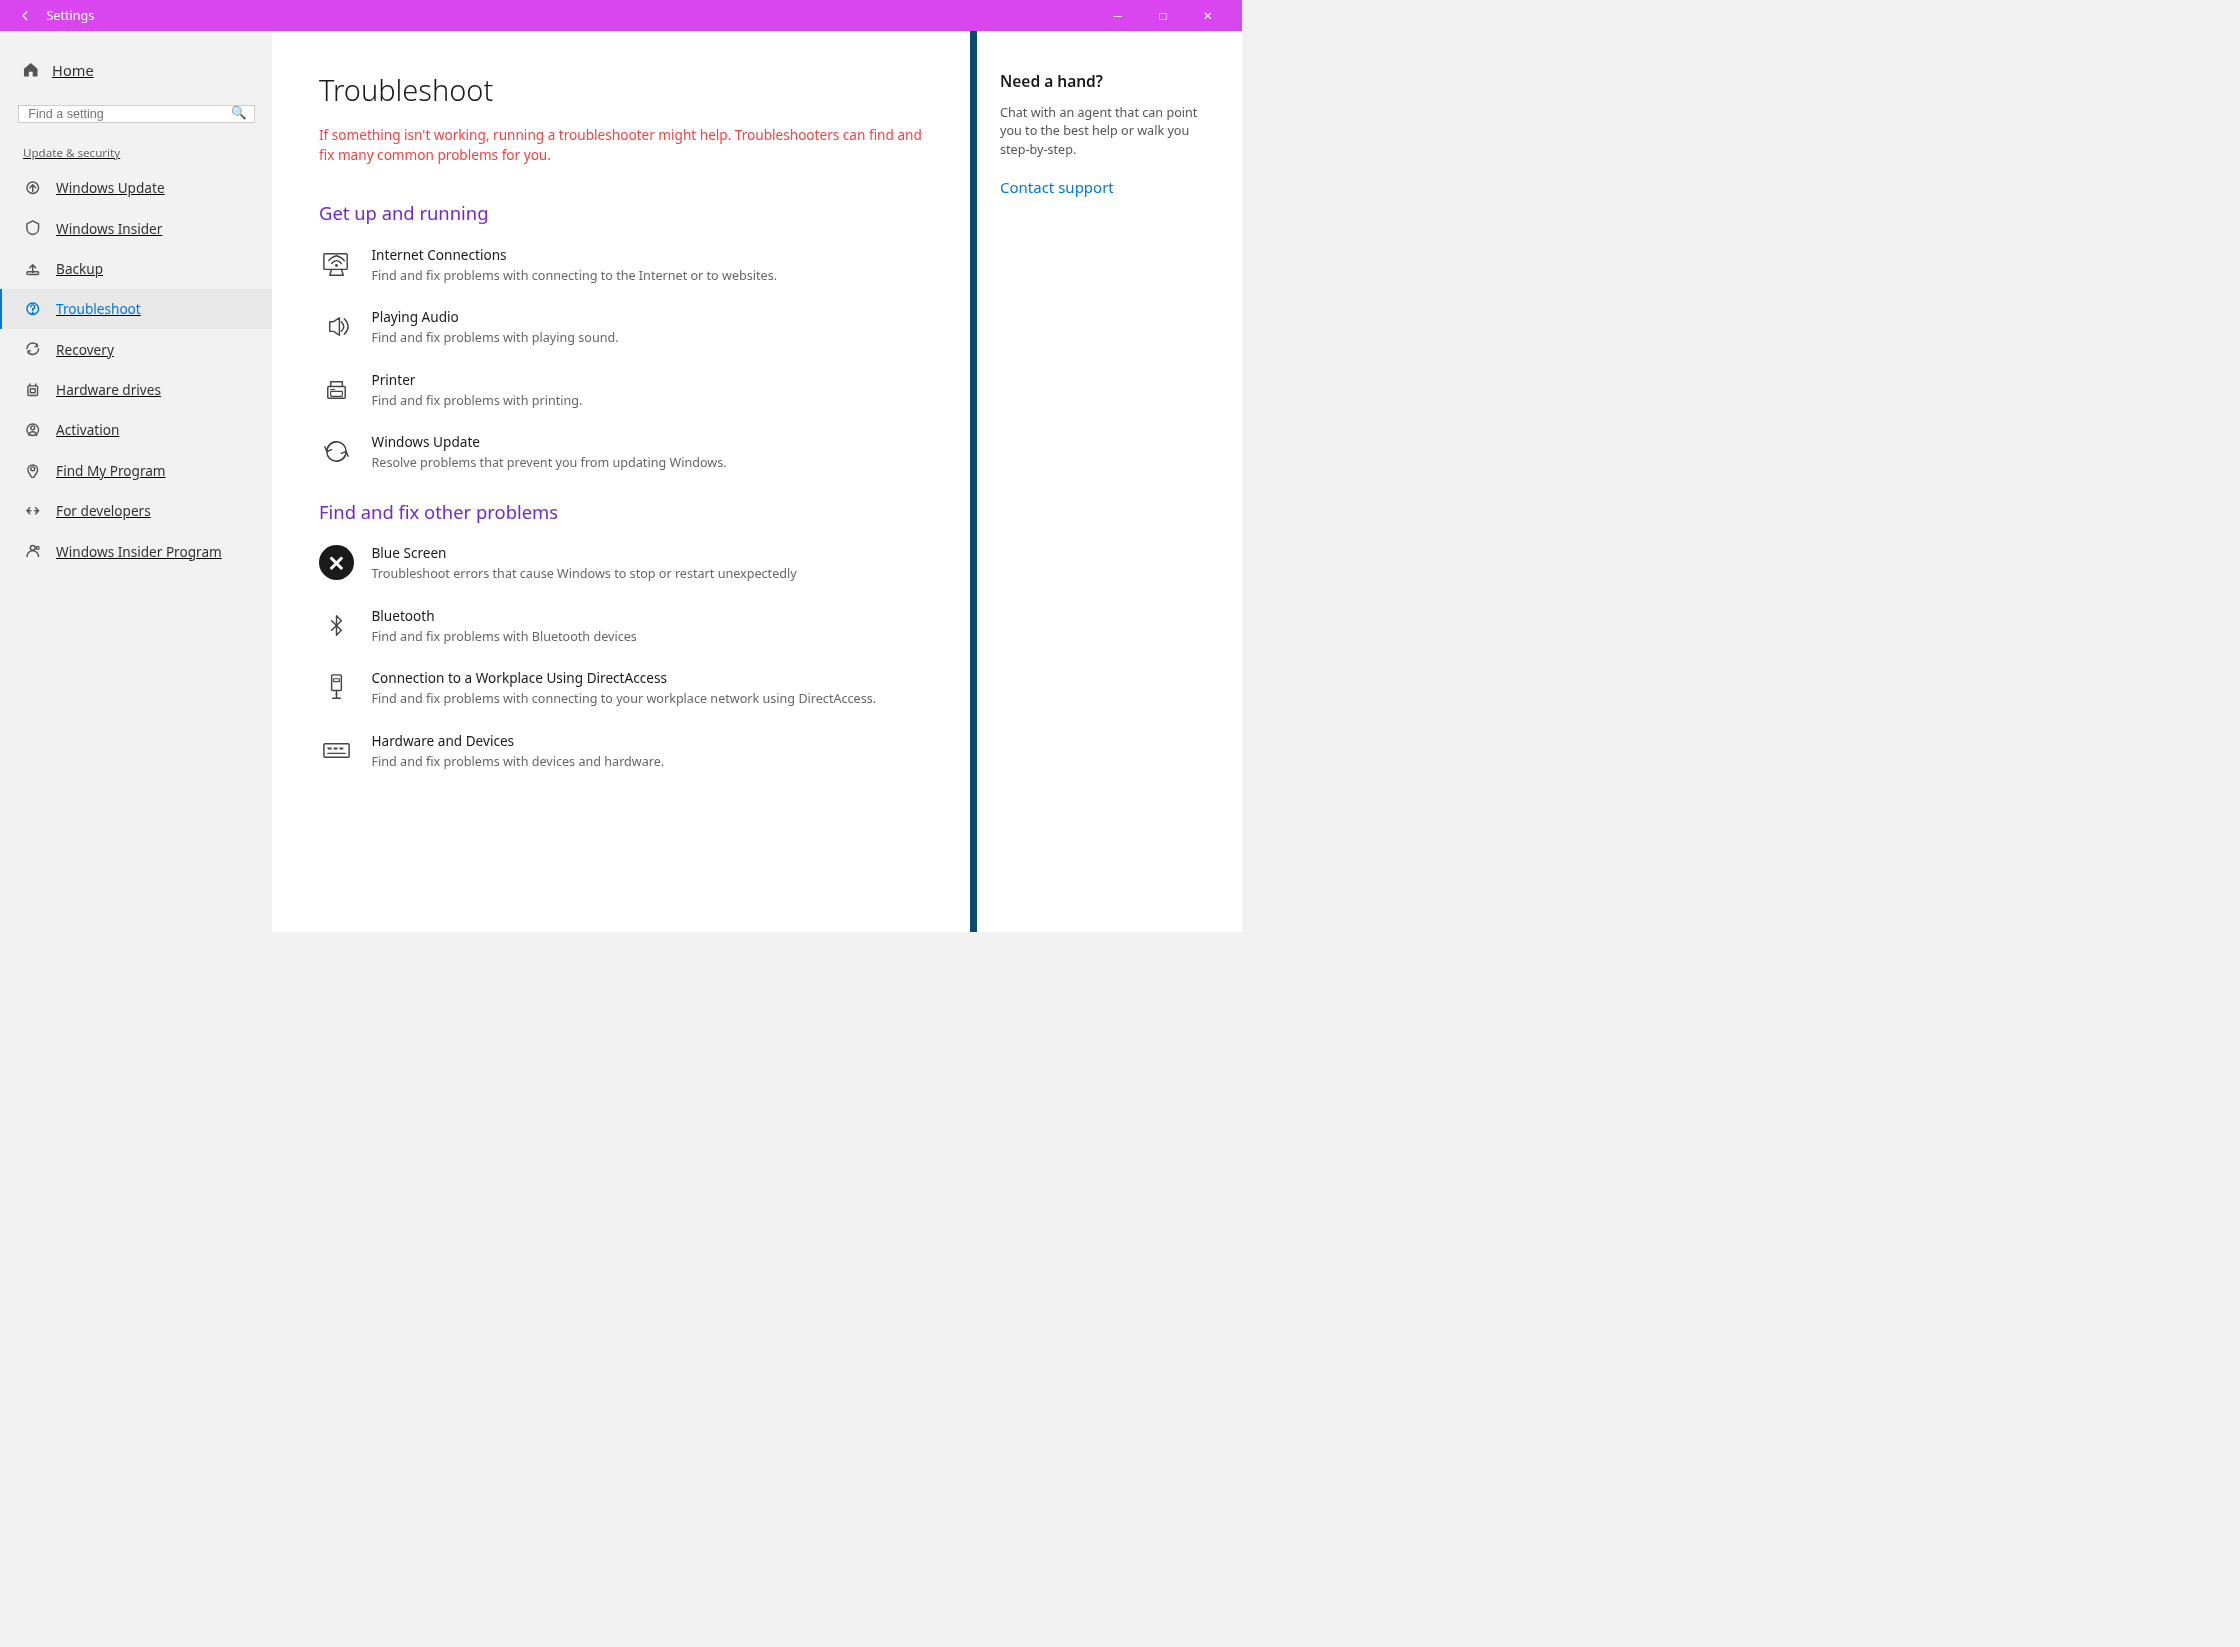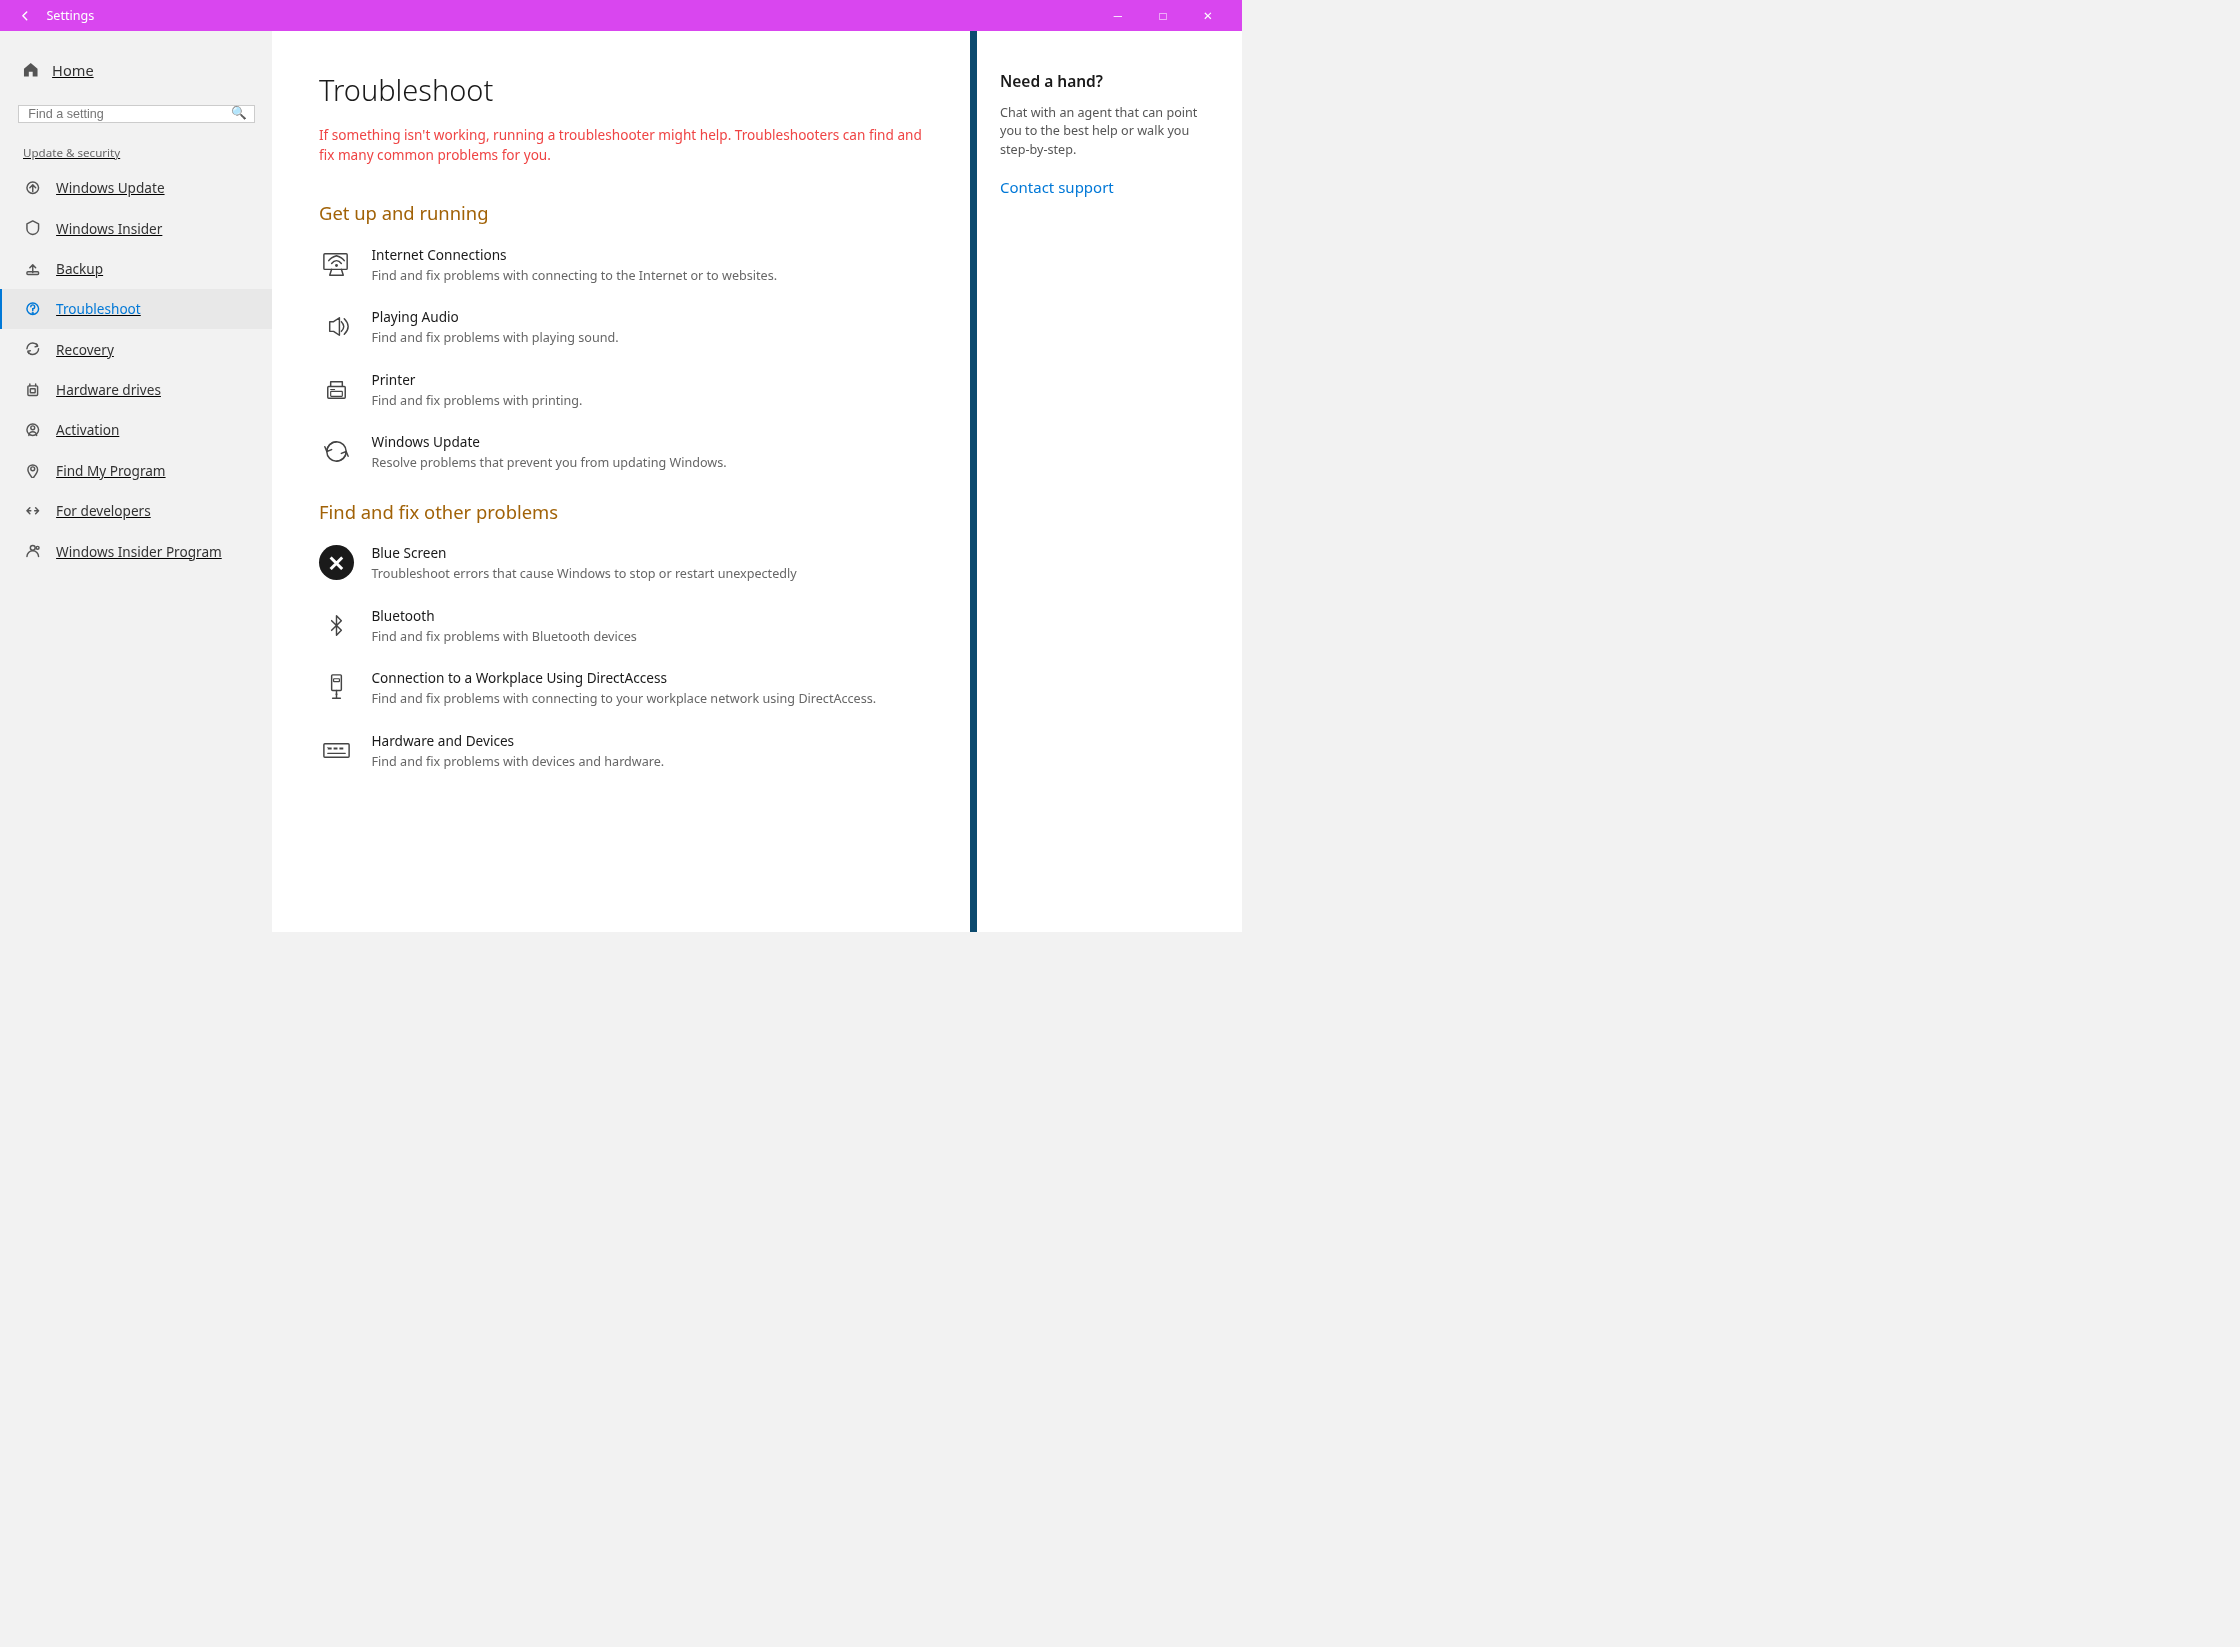--- a/index.html
+++ b/index.html
@@ -140,21 +140,21 @@
     .page-desc {
       font-size: 13.6px;
       color: #ef4444;
       margin-bottom: 35px;
       max-width: 621px;
       line-height: 1.5;
     }
     .section-title {
       font-size: 18.4px;
       font-weight: 400;
-      color: #a16207;
+      color: #6d28d9;
       margin-bottom: 19.4px;
     }
     .troubleshoot-item {
       display: flex;
       align-items: flex-start;
       gap: 17.5px;
       margin-bottom: 23px;
       max-width: 621px;
     }
     .troubleshoot-item .item-icon {

